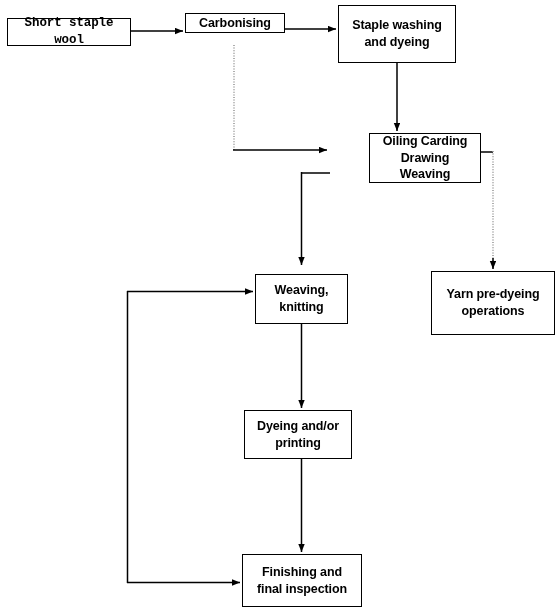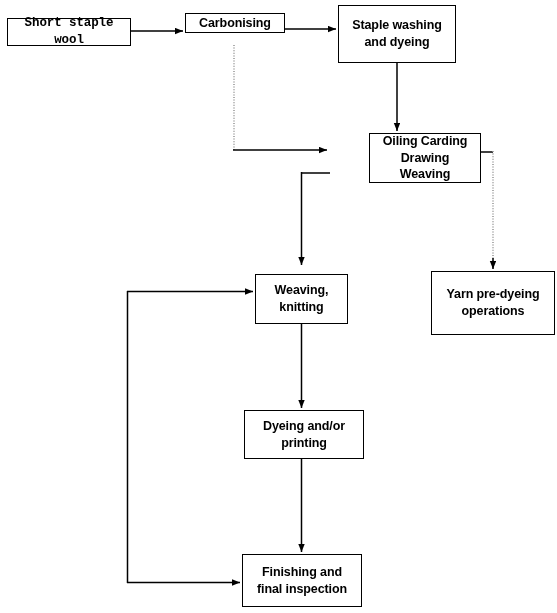--- a/index.html
+++ b/index.html
@@ -127,21 +127,21 @@
   <div class="node" style="left:431px; top:271px; width:124px; height:64px;">
     <span class="node-label">Yarn pre-dyeing
 operations</span>
   </div>
 
   <div class="node" style="left:255px; top:274px; width:93px; height:50px;">
     <span class="node-label">Weaving,
 knitting</span>
   </div>
 
-  <div class="node" style="left:244px; top:410px; width:120px; height:49px;">
+  <div class="node" style="left:244px; top:410px; width:108px; height:49px;">
     <span class="node-label">Dyeing and/or
 printing</span>
   </div>
 
   <div class="node" style="left:242px; top:554px; width:120px; height:53px;">
     <span class="node-label">Finishing and
 final inspection</span>
   </div>
 
 </div>

